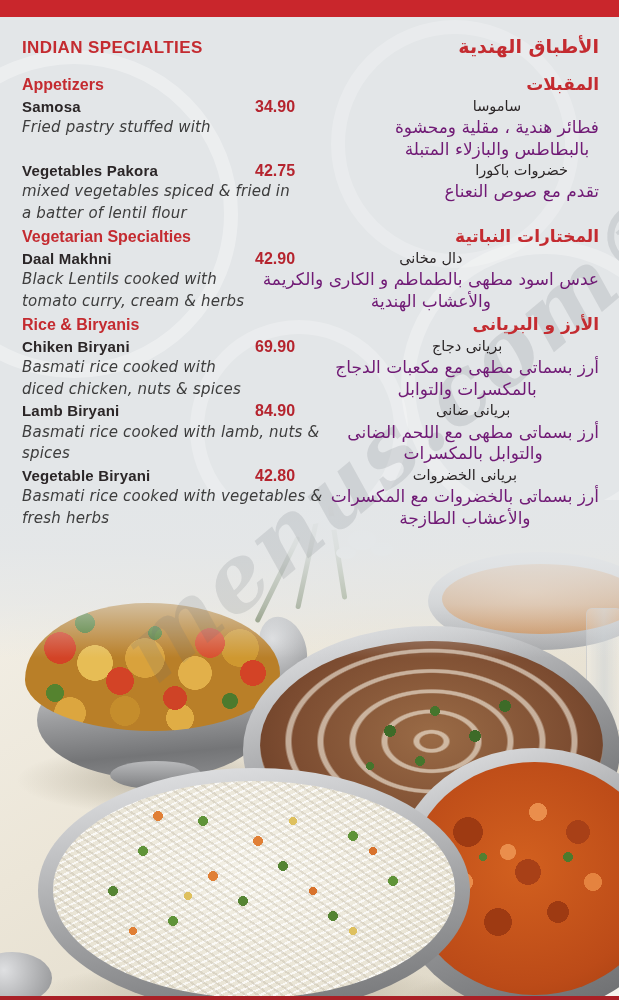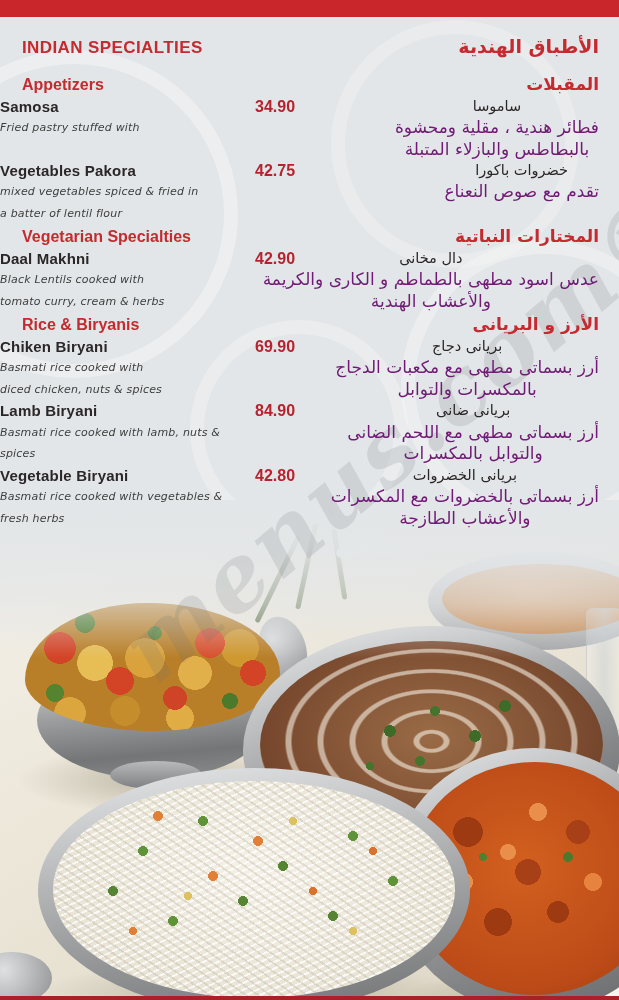--- a/index.html
+++ b/index.html
@@ -160,24 +160,24 @@
   
   .content{position:absolute;left:0;top:17px;width:100%;z-index:3;}
   .page-header{display:flex;justify-content:space-between;align-items:baseline;padding:18px 20px 0 22px;}
   .title-en{font-size:17px;font-weight:bold;color:#c42b30;letter-spacing:.4px;}
   .title-ar{font-size:19px;font-weight:bold;color:#c42b30;font-family:"DejaVu Sans",sans-serif;}
   .section{margin-top:2px;}
   .section.first{margin-top:16px;}
   .section-head{display:flex;justify-content:space-between;align-items:center;padding:0 20px 0 22px;}
   .head-en{font-size:16px;font-weight:bold;color:#c42b30;line-height:21.5px;}
   .head-ar{font-size:17px;font-weight:bold;color:#c42b30;line-height:21.5px;font-family:"DejaVu Sans",sans-serif;}
-  .item{position:relative;min-height:64px;}
+  .item{position:relative;padding-left:22px;min-height:64px;}
   .item.gap-after{margin-bottom:17px;}
   .item-name{font-size:15px;font-weight:bold;color:#2b2627;line-height:21.5px;letter-spacing:.2px;}
-  .item-desc{font-size:11px;font-style:italic;color:#3d3d3d;line-height:21.5px;
+  .item-desc{font-size:15px;font-style:italic;color:#3d3d3d;line-height:21.5px;
     font-family:"DejaVu Sans",sans-serif;letter-spacing:.2px;}
   .item-price{position:absolute;left:255px;top:0;width:78px;text-align:left;
     font-size:16px;font-weight:bold;color:#b5242e;line-height:21.5px;}
   .item-ar{position:absolute;right:20px;top:0;text-align:center;direction:rtl;
     font-family:"DejaVu Sans",sans-serif;}
   .ar-name{font-size:14.5px;color:#2b2627;line-height:21.5px;}
   .ar-desc{font-size:17px;color:#701a75;line-height:21.5px;}
 </style>
 </head>
 <body>

